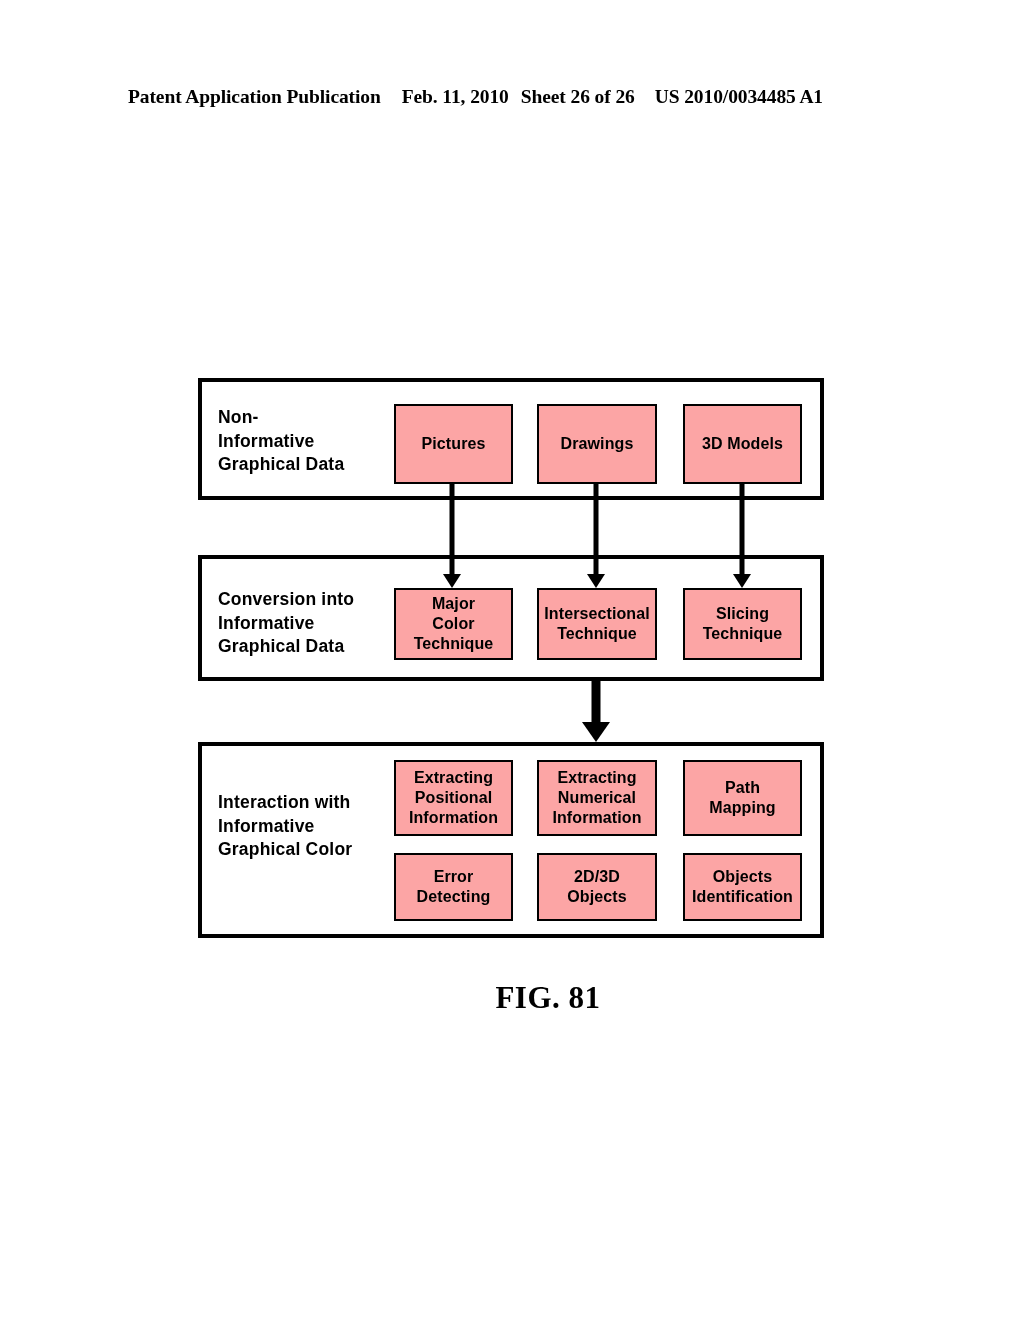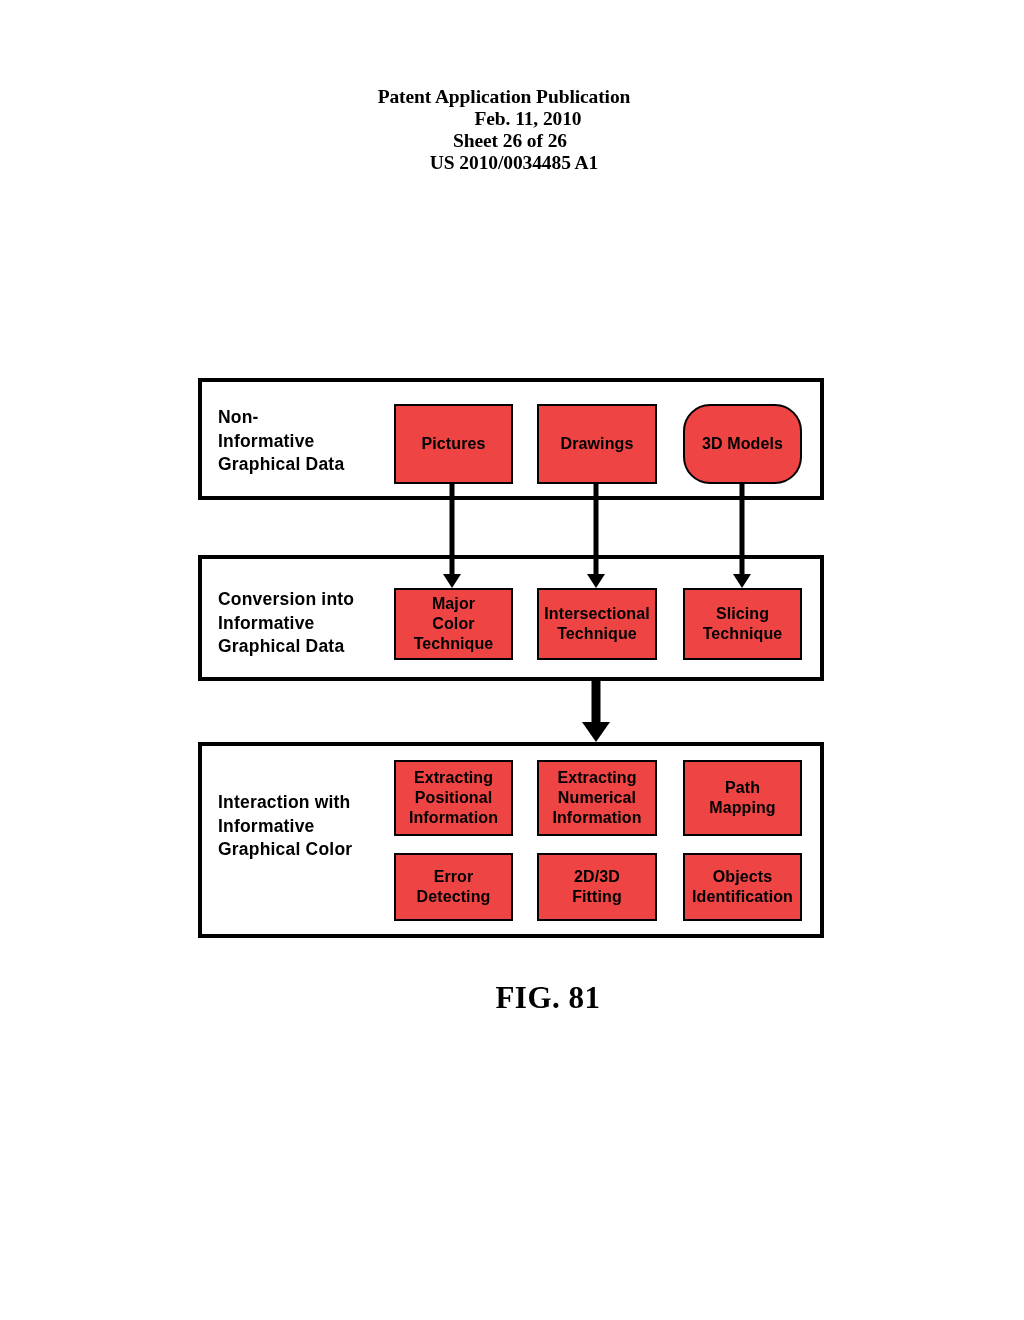--- a/index.html
+++ b/index.html
@@ -23,25 +23,24 @@
     left: 128px;
     top: 86px;
     width: 752px;
     height: 26px;
     font-family: "Liberation Serif", serif;
     font-weight: bold;
     font-size: 19.5px;
     letter-spacing: -0.1px;
     white-space: nowrap;
     display: flex;
-    align-items: center;
-    flex-direction: column;
+    align-items: flex-start;
   }
   .hdr-pub      { }
-  .hdr-date     { margin-left: 48px; }
+  .hdr-date     { margin-left: 21px; }
   .hdr-sheet    { margin-left: 12px; }
   .hdr-patno    { margin-left: 20px; }
 
   
   #diagram {
     position: absolute;
     left: 0;
     top: 0;
     width: 826px;
     height: 1320px;
@@ -62,21 +61,21 @@
     line-height: 23.5px;
     color: #000;
     white-space: pre-line;
     letter-spacing: 0.2px;
   }
 
   .node {
     position: absolute;
     box-sizing: border-box;
     border: 2.5px solid #000;
-    background: #ef4444;
+    background: #fca5a5;
     display: flex;
     align-items: center;
     justify-content: center;
     text-align: center;
     font-family: "Liberation Sans", sans-serif;
     font-weight: bold;
     font-size: 16px;
     line-height: 20px;
     white-space: pre-line;
     letter-spacing: 0.1px;
@@ -158,21 +157,21 @@
 
 <div id="diagram">
 
   <div class="group-box" style="left:198px; top:378px; width:626px; height:122px;"></div>
   <div class="group-label" style="left:218px; top:406px; width:175px;">Non-
 Informative
 Graphical Data</div>
 
   <div class="node" style="left:394px; top:404px; width:119px; height:80px;">Pictures</div>
   <div class="node" style="left:537px; top:404px; width:120px; height:80px;">Drawings</div>
-  <div class="node" style="left:683px; top:404px; width:119px; height:80px;border-radius:27px;">3D Models</div>
+  <div class="node" style="left:683px; top:404px; width:119px; height:80px;">3D Models</div>
 
   <div class="arrow-thin" style="left:443px; top:483px; width:18px; height:105px;">
     <div class="shaft" style="height:91px;"></div>
     <div class="head"></div>
   </div>
   <div class="arrow-thin" style="left:587px; top:483px; width:18px; height:105px;">
     <div class="shaft" style="height:91px;"></div>
     <div class="head"></div>
   </div>
   <div class="arrow-thin" style="left:733px; top:483px; width:18px; height:105px;">
@@ -208,19 +207,19 @@
 Information</div>
   <div class="node" style="left:537px; top:760px; width:120px; height:76px;">Extracting
 Numerical
 Information</div>
   <div class="node" style="left:394px; top:853px; width:119px; height:68px;">Error
 Detecting</div>
 
   <div class="node" style="left:683px; top:760px; width:119px; height:76px;">Path
 Mapping</div>
   <div class="node" style="left:537px; top:853px; width:120px; height:68px;">2D/3D
-Fitting</div>
+Objects</div>
   <div class="node" style="left:683px; top:853px; width:119px; height:68px;">Objects
 Identification</div>
 
 </div>
 
 <div class="fig-caption">FIG. 81</div>
 
 </body></html>

